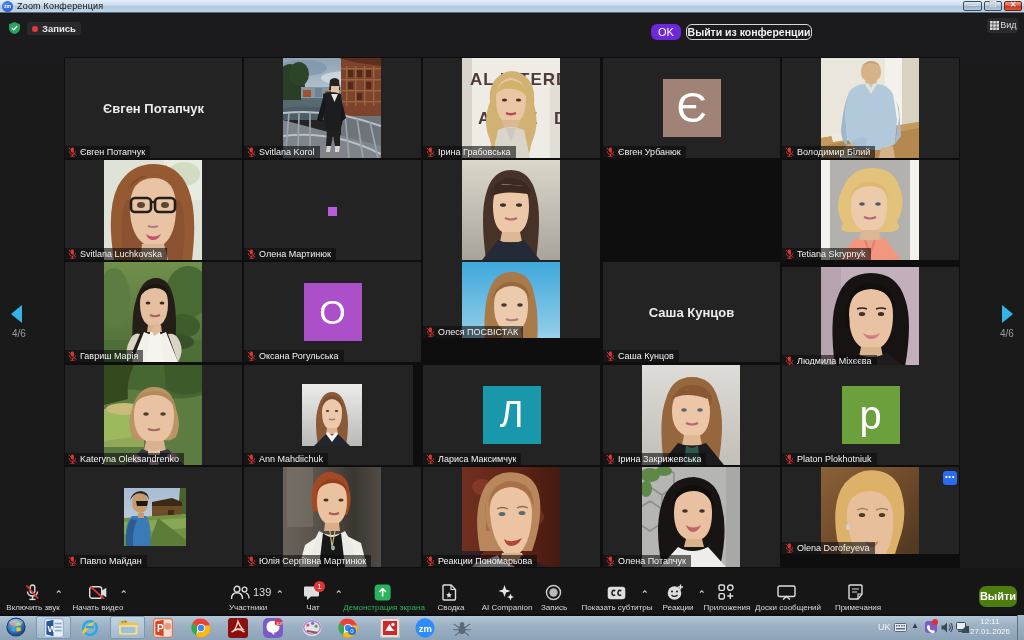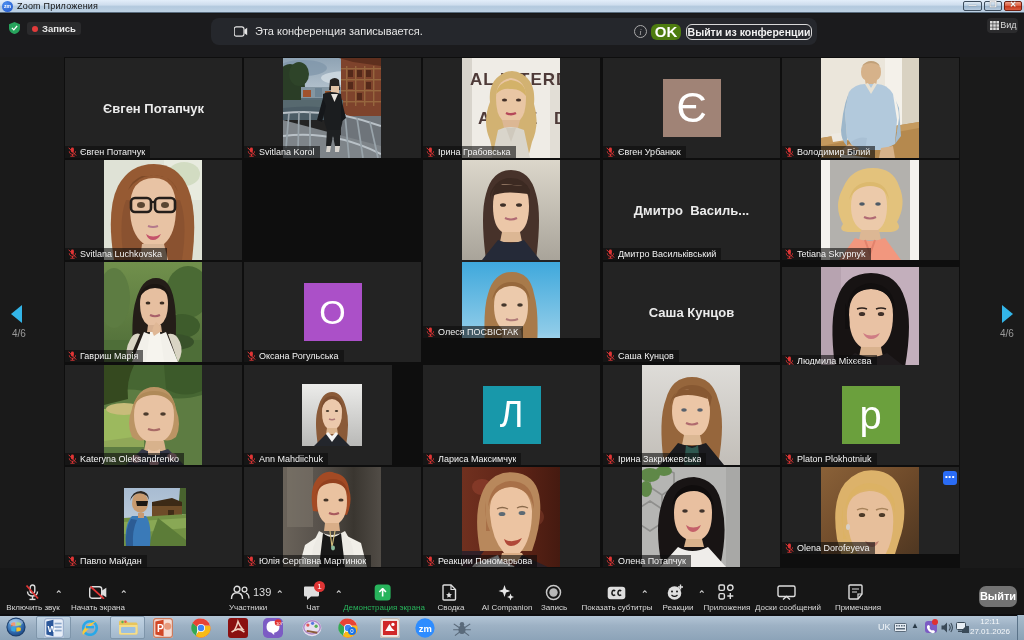--- a/index.html
+++ b/index.html
@@ -24,22 +24,22 @@
 .shield{position:absolute;left:9px;top:8px;width:11px;height:12px}
 .recchip{position:absolute;left:27px;top:8px;height:13px;background:#2a2a2c;border-radius:3px;
  display:flex;align-items:center;padding:0 5px;gap:4px}
 .recdot{width:6px;height:6px;border-radius:50%;background:#e23b3b}
 .recchip b{color:#e8e8e8;font-size:9.5px;font-weight:bold}
 #notif{position:absolute;left:211px;top:4px;width:606px;height:27px;background:#25272c;border-radius:8px}
 #notif .ntxt{position:absolute;left:44px;top:6.5px;font-size:11px;color:#e6e6e6}
 #notif .cam{position:absolute;left:23px;top:8px}
 #notif .info{position:absolute;left:423px;top:7px;width:13px;height:13px;border:1px solid #aaa;border-radius:50%;
  color:#aaa;font-size:9px;text-align:center;line-height:12px;font-style:italic;font-family:"Liberation Serif",serif}
-#okbtn{position:absolute;left:651px;top:10px;width:30px;height:16px;background:#4d7c0f;border-radius:6px;
- color:#fff;font-size:15px;font-weight:bold;text-align:center;line-height:16px}
+#okbtn{position:absolute;left:651px;top:10px;width:30px;height:16px;background:#6d28d9;border-radius:6px;
+ color:#fff;font-size:11px;font-weight:normal;text-align:center;line-height:16px}
 #leavebtn{position:absolute;left:686px;top:10px;width:126px;height:16px;white-space:nowrap;border:1px solid #d8d8d8;border-radius:6px;
  color:#f0f0f0;font-size:10.5px;font-weight:bold;text-align:center;line-height:14px}
 #vidbtn{position:absolute;left:987px;top:4px;width:31px;height:15px;background:#2b2b2d;border-radius:4px;
  color:#dadada;font-size:9px;line-height:15px;text-align:center;padding-left:12px}
 #vidbtn svg{position:absolute;left:3px;top:3px}
 
 #grid{position:absolute;left:0;top:57px;width:1024px;height:511px;background:#1a1a1a}
 .tile{position:absolute;background:#232323;overflow:hidden}
 .tile .photo{position:absolute;top:0;bottom:0}
 .cname{position:absolute;left:50%;top:50%;transform:translate(-50%,-50%);color:#ececec;
@@ -57,66 +57,58 @@
  border-left:11px solid #33b5e8;border-right:none}
 .navtxt{position:absolute;color:#9a9a9a;font-size:10px}
 #morebtn{position:absolute;left:943px;top:471px;width:14px;height:14px;background:#2a6cf5;border-radius:3px;
  color:#fff;font-size:8px;line-height:12px;text-align:center;letter-spacing:.5px}
 
 #toolbar{position:absolute;left:0;top:568px;width:1024px;height:46px;background:#161616}
 .titem{position:absolute;top:16px;text-align:center;color:#d9d9d9;font-size:8px}
 .titem .ic{height:17px;margin-bottom:2px;position:relative}
 .titem .lbl{white-space:nowrap}
 .chev{color:#cfcfcf;font-size:9px;font-weight:bold}
-#exitbtn{position:absolute;left:979px;top:586px;width:38px;height:21px;background:#737373;border-radius:7px;
+#exitbtn{position:absolute;left:979px;top:586px;width:38px;height:21px;background:#4d7c0f;border-radius:7px;
  color:#fff;font-size:11px;font-weight:bold;text-align:center;line-height:21px}
 
 #taskbar{position:absolute;left:0;top:614px;width:1024px;height:26px;
  background:linear-gradient(#0e0e10 0%,#0e0e10 6%,#b3c5d6 8%,#9db1c4 45%,#8ca3b8 100%)}
 .tbtn{position:absolute;top:2px;width:35px;height:23px;border:1px solid #7e95aa;border-radius:2px;
  background:linear-gradient(#c2d4e4,#a2b8cc)}
 .tico{position:absolute;top:5px;width:17px;height:17px;border-radius:2px}
 #clock{position:absolute;right:14px;top:617px;text-align:center;color:#f4f7fa;font-size:8px;line-height:10px}
 #showdesk{position:absolute;right:0;top:615px;width:7px;height:25px;border-left:1px solid #5a7288;
  background:linear-gradient(#a8bccc,#8aa2b6)}
 </style>
 </head>
 <body>
 
 <div id="titlebar">
   <div class="zmicon">zm</div>
-  <div class="ttxt">Zoom Приложения</div>
+  <div class="ttxt">Zoom Конференция</div>
 </div>
 <div class="winbtn" id="btnmin">
     <span>—</span>
   </div>
 <div class="winbtn" id="btnmax">
     <span>❐</span>
   </div>
 <div class="winbtn" id="btncls">
     <span>✕</span>
   </div>
 
 <div id="topstrip">
   <svg class="shield" viewBox="0 0 13 14">
       <path d="M6.5 0 L13 2.5 V7 C13 11 10 13.3 6.5 14 C3 13.3 0 11 0 7 V2.5 Z" fill="#27a35c"></path>
       <path d="M3.4 6.8 L5.7 9.2 L9.6 4.6" stroke="#fff" stroke-width="1.5" fill="none"></path>
     </svg>
   <div class="recchip">
       <div class="recdot"></div>
       <b>Запись</b>
     </div>
-  <div id="notif">
-    <svg class="cam" width="14" height="11" viewBox="0 0 16 13">
-        <rect x="0" y="1" width="11.5" height="11" rx="2.5" fill="none" stroke="#e6e6e6" stroke-width="1.3"></rect>
-        <path d="M12 4.5 L15.3 2.2 V10.8 L12 8.5 Z" fill="#e6e6e6"></path>
-      </svg>
-    <div class="ntxt">Эта конференция записывается.</div>
-    <div class="info">i</div>
-  </div>
   <div id="okbtn">OK</div>
   <div id="leavebtn">Выйти из конференции</div>
   <div id="vidbtn"><svg width="9" height="9" viewBox="0 0 9 9">
         <g fill="#dadada">
           <rect x="0" y="0" width="2.6" height="2.6"></rect>
           <rect x="3.2" y="0" width="2.6" height="2.6"></rect>
           <rect x="6.4" y="0" width="2.6" height="2.6"></rect>
           <rect x="0" y="3.2" width="2.6" height="2.6"></rect>
           <rect x="3.2" y="3.2" width="2.6" height="2.6"></rect>
           <rect x="6.4" y="3.2" width="2.6" height="2.6"></rect>
@@ -326,20 +318,35 @@
             <rect x="3.6" y="0.5" width="3.6" height="6.2" rx="1.8"></rect>
             <path d="M1.6 5.2 C1.6 10 9.2 10 9.2 5.2" stroke="#e03535" stroke-width="1.1" fill="none"></path>
             <rect x="4.9" y="8.6" width="1.2" height="2.2"></rect>
             <rect x="2.9" y="10.6" width="5.2" height="1.1"></rect>
           </g>
           <line x1="0.8" y1="0.8" x2="10" y2="10.4" stroke="#e03535" stroke-width="1.2"></line>
         </svg>
         <span>Володимир Білий</span>
       </div>
     </div>
+<div class="tile" style="left:244px;top:103px;width:177px;height:100px">
+      <div class="abs" style="left:84px;top:47px;width:9px;height:9px;background:#b55ddd"></div>
+      <div class="nlab">
+        <svg class="micoff" viewBox="0 0 11 12">
+          <g fill="#e03535">
+            <rect x="3.6" y="0.5" width="3.6" height="6.2" rx="1.8"></rect>
+            <path d="M1.6 5.2 C1.6 10 9.2 10 9.2 5.2" stroke="#e03535" stroke-width="1.1" fill="none"></path>
+            <rect x="4.9" y="8.6" width="1.2" height="2.2"></rect>
+            <rect x="2.9" y="10.6" width="5.2" height="1.1"></rect>
+          </g>
+          <line x1="0.8" y1="0.8" x2="10" y2="10.4" stroke="#e03535" stroke-width="1.2"></line>
+        </svg>
+        <span>Олена Мартинюк</span>
+      </div>
+    </div>
 <div class="tile" style="left:423px;top:103px;width:177px;height:120px">
       <svg class="photo" style="left:39px;top:0px" width="98" height="100" viewBox="0 0 98 100" preserveAspectRatio="none">
         <linearGradient id="bg8" x1="0" y1="0" x2="0" y2="1">
           <stop offset="0" stop-color="#dcd7cb"></stop>
           <stop offset="1" stop-color="#a9a49a"></stop>
         </linearGradient>
         <rect width="98" height="100" fill="url(#bg8)"></rect>
         <path d="M24 100 Q18 54 24 34 Q30 10 49 10 Q68 10 74 34 Q80 54 74 100 Z" fill="#47322a"></path>
         <path d="M31 46 Q31 22 49 22 Q67 22 67 46 Q67 66 58 72 L40 72 Q31 66 31 46 Z" fill="#ecc7a8"></path>
         <path d="M28 40 Q30 26 40 24 L62 26 Q66 30 68 40 L68 30 Q62 18 49 18 Q34 18 28 34 Z" fill="#3c2a22"></path>
@@ -356,35 +363,20 @@
         <svg class="micoff" viewBox="0 0 11 12">
           <g fill="#e03535">
             <rect x="3.6" y="0.5" width="3.6" height="6.2" rx="1.8"></rect>
             <path d="M1.6 5.2 C1.6 10 9.2 10 9.2 5.2" stroke="#e03535" stroke-width="1.1" fill="none"></path>
             <rect x="4.9" y="8.6" width="1.2" height="2.2"></rect>
             <rect x="2.9" y="10.6" width="5.2" height="1.1"></rect>
           </g>
           <line x1="0.8" y1="0.8" x2="10" y2="10.4" stroke="#e03535" stroke-width="1.2"></line>
         </svg>
         <span>Оксана Ющишина</span>
-      </div>
-    </div>
-<div class="tile" style="left:603px;top:103px;width:177px;height:100px">
-      <div class="cname">Дмитро&nbsp; Василь...</div>
-      <div class="nlab">
-        <svg class="micoff" viewBox="0 0 11 12">
-          <g fill="#e03535">
-            <rect x="3.6" y="0.5" width="3.6" height="6.2" rx="1.8"></rect>
-            <path d="M1.6 5.2 C1.6 10 9.2 10 9.2 5.2" stroke="#e03535" stroke-width="1.1" fill="none"></path>
-            <rect x="4.9" y="8.6" width="1.2" height="2.2"></rect>
-            <rect x="2.9" y="10.6" width="5.2" height="1.1"></rect>
-          </g>
-          <line x1="0.8" y1="0.8" x2="10" y2="10.4" stroke="#e03535" stroke-width="1.2"></line>
-        </svg>
-        <span>Дмитро Васильківський</span>
       </div>
     </div>
 <div class="tile" style="left:782px;top:103px;width:177px;height:100px">
       <svg class="photo" style="left:39px;top:0px" width="98" height="100" viewBox="0 0 98 100" preserveAspectRatio="none">
         <rect width="98" height="100" fill="#b3b1ad"></rect>
         <rect x="0" y="0" width="9" height="100" fill="#f4f2ee"></rect>
         <rect x="89" y="0" width="9" height="100" fill="#f4f2ee"></rect>
         <path d="M22 64 Q12 46 22 28 Q30 8 52 8 Q72 8 78 26 Q86 44 76 62 Q82 70 70 72 L30 72 Q16 72 22 64 Z" fill="#e3c27c"></path>
         <path d="M30 46 Q30 24 49 24 Q66 24 66 46 Q66 64 57 70 L41 70 Q30 64 30 46 Z" fill="#eccaaa"></path>
         <path d="M28 40 Q34 26 49 26 Q64 26 68 40 Q66 22 49 22 Q32 22 28 40 Z" fill="#dcb96e"></path>
@@ -578,21 +570,21 @@
             <rect x="3.6" y="0.5" width="3.6" height="6.2" rx="1.8"></rect>
             <path d="M1.6 5.2 C1.6 10 9.2 10 9.2 5.2" stroke="#e03535" stroke-width="1.1" fill="none"></path>
             <rect x="4.9" y="8.6" width="1.2" height="2.2"></rect>
             <rect x="2.9" y="10.6" width="5.2" height="1.1"></rect>
           </g>
           <line x1="0.8" y1="0.8" x2="10" y2="10.4" stroke="#e03535" stroke-width="1.2"></line>
         </svg>
         <span>Kateryna Oleksandrenko</span>
       </div>
     </div>
-<div class="tile" style="left:244px;top:308px;width:148px;height:100px">
+<div class="tile" style="left:244px;top:308px;width:169px;height:100px">
       <svg class="photo" style="left:58px;top:19px" width="60" height="62" viewBox="0 0 60 62" preserveAspectRatio="none">
         <linearGradient id="bg17" x1="0" y1="0" x2="0" y2="1">
           <stop offset="0" stop-color="#ececea"></stop>
           <stop offset="1" stop-color="#b9b9b7"></stop>
         </linearGradient>
         <rect width="60" height="62" fill="url(#bg17)"></rect>
         <path d="M16 62 Q12 36 16 24 Q20 8 30 8 Q40 8 44 24 Q48 38 44 62 Z" fill="#8a5a38"></path>
         <path d="M20 28 Q20 14 30 14 Q40 14 40 28 Q40 40 35 44 L25 44 Q20 40 20 28 Z" fill="#ecc9ac"></path>
         <path d="M19 26 Q23 15 30 15 Q37 15 41 26 Q40 12 30 12 Q20 12 19 26 Z" fill="#7c4e30"></path>
         <g fill="#4a3a2e">
@@ -895,21 +887,21 @@
     </div>
 <div class="titem" style="left:98px;transform:translateX(-50%);color:#d9d9d9">
       <div class="ic" style="width:80px">
         <svg class="abs" style="left:31px;top:2" width="18" height="13" viewBox="0 0 18 13">
           <rect x="0.7" y="0.7" width="12" height="11.6" rx="2.4" fill="none" stroke="#dedede" stroke-width="1.4"></rect>
           <path d="M13 4.5 L17.3 1.8 V11.2 L13 8.5 Z" fill="#dedede"></path>
           <line x1="1.5" y1="0.5" x2="15" y2="12.8" stroke="#e03535" stroke-width="1.8"></line>
         </svg>
         <span class="abs chev" style="left:62px;top:5px">⌃</span>
       </div>
-      <div class="lbl">Начать экрана</div>
+      <div class="lbl">Начать видео</div>
     </div>
 <div class="titem" style="left:248px;transform:translateX(-50%);color:#d9d9d9">
       <div class="ic" style="width:80px">
         <svg class="abs" style="left:22px;top:1" width="20" height="15" viewBox="0 0 20 15">
           <circle cx="7" cy="4.2" r="2.9" fill="none" stroke="#dedede" stroke-width="1.4"></circle>
           <path d="M1.5 14 C1.5 9.5 4 7.8 7 7.8 C10 7.8 12.5 9.5 12.5 14" fill="none" stroke="#dedede" stroke-width="1.4"></path>
           <circle cx="14.5" cy="4.6" r="2.4" fill="none" stroke="#dedede" stroke-width="1.3"></circle>
           <path d="M16 8.2 C18 8.8 19 10.5 19 13.5" fill="none" stroke="#dedede" stroke-width="1.3"></path>
         </svg>
         <span class="abs" style="left:45px;top:2px;font-size:11px;color:#dedede">139</span>

